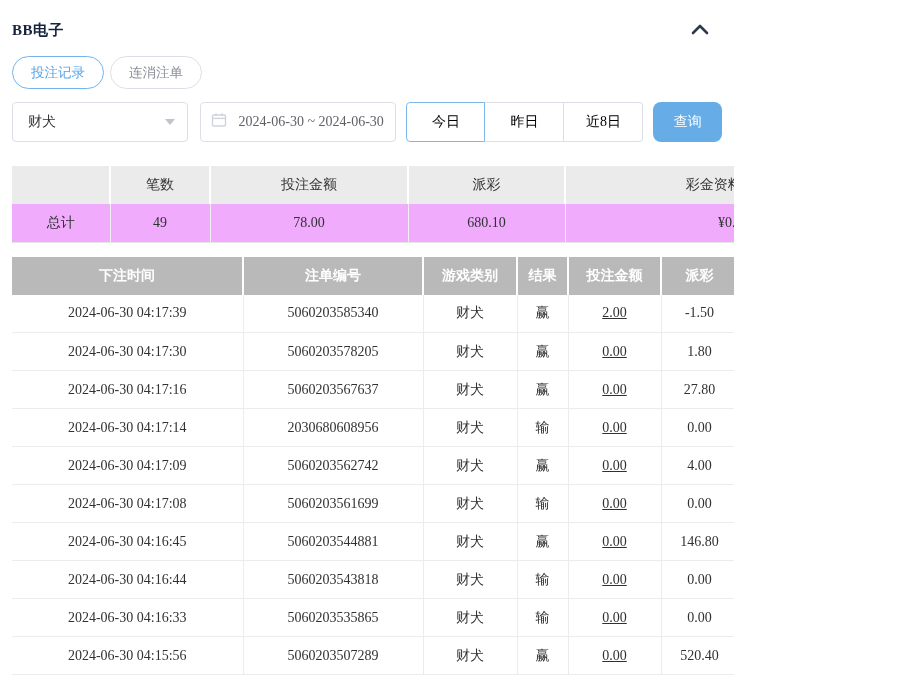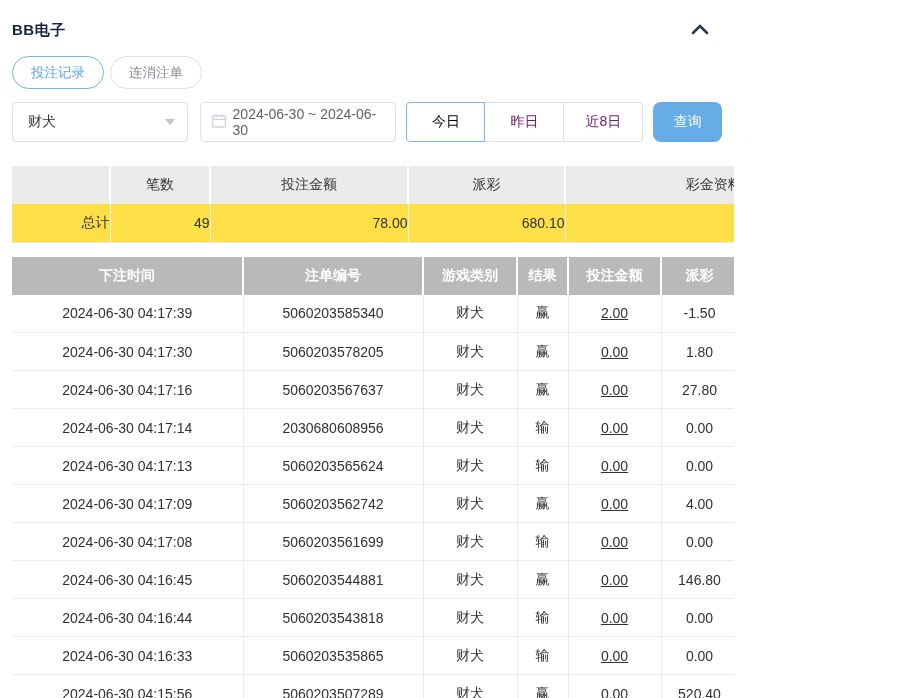--- a/index.html
+++ b/index.html
@@ -1,20 +1,20 @@
 <!DOCTYPE html>
 <html><head>
 <meta charset="utf-8">
 <style>
   * { margin:0; padding:0; box-sizing:border-box; }
   html,body { background:#fff; }
   .page {
     width:734px; height:698px; overflow:hidden; position:relative;
     background:#fff; padding:0 12px;
-    font-family:Liberation Sans, sans-serif;
+    font-family:Liberation Serif, serif;
     color:#303133; font-size:14px;
   }
 
   
   .panel-header { display:flex; justify-content:space-between; align-items:center; padding-top:20px; }
   .panel-title { font-size:15px; font-weight:bold; color:#17233d; letter-spacing:0.5px; }
   .collapse-btn { border:none; background:none; cursor:pointer; padding:2px 4px; margin-right:8px; }
 
   
   .tabs { margin-top:15px; display:flex; gap:6px; }
@@ -28,45 +28,45 @@
   
   .filters { margin-top:13px; display:flex; align-items:center; }
   .select-box {
     width:200px; height:40px; border:1px solid #dcdfe6; border-radius:4px;
     display:flex; align-items:center; justify-content:space-between;
     padding:0 12px 0 15px; cursor:pointer; background:#fff;
   }
   .select-caret { width:0; height:0; border-left:5px solid transparent; border-right:5px solid transparent; border-top:6px solid #c0c4cc; }
   .date-box {
     margin-left:12px; width:226px; height:40px; border:1px solid #dcdfe6; border-radius:4px;
-    display:flex; align-items:center; padding:8px 10px; gap:6px; background:#fff; cursor:pointer;
+    display:flex; align-items:center; padding:8px 10px; gap:12px; background:#fff; cursor:pointer;
     color:#606266;
   }
   .btn-group { margin-left:10px; display:flex; }
   .group-btn {
     width:79px; height:40px; background:#fff; border:1px solid #dcdfe6; border-left-width:0;
-    color:#701a75; font-size:14px; cursor:pointer; font-family:inherit;
+    color:#000000; font-size:14px; cursor:pointer; font-family:inherit;
   }
   .group-btn:first-child { border-left-width:1px; border-radius:4px 0 0 4px; }
   .group-btn:last-child { border-radius:0 4px 4px 0; }
   .group-btn.active { border:1px solid #7cb8ee; color:#000000; position:relative; z-index:1; }
   .search-btn {
     margin-left:10px; width:80px; height:40px; border:none; border-radius:8px;
     background:#66ade8; color:#fff; font-size:14px; cursor:pointer; font-family:inherit;
   }
 
   
   .summary { margin-top:24px; width:890px; border-collapse:collapse; table-layout:fixed; }
   .summary th {
     background:#ebebeb; height:38px; font-weight:normal; color:#333; font-size:14px;
     border-right:2px solid #fff; text-align:center;
   }
   .summary th:last-child { border-right:none; }
   .summary td {
-    height:38px; text-align:right; color:#303133; background:#fde047;
+    height:38px; text-align:center; color:#303133; background:#f0abfc;
     border-right:1px solid #f0f0f0; border-bottom:1px solid #e6e6e6;
   }
   .summary td:last-child { border-right:none; }
   .col-s1{width:98px;} .col-s2{width:100px;} .col-s3{width:198px;} .col-s4{width:157px;} .col-s5{width:337px;}
 
   
   .records { margin-top:14px; width:890px; border-collapse:collapse; table-layout:fixed; }
   .records thead th {
     background:#b9b9b9; color:#fff; height:38px; font-size:14px; font-weight:bold;
     border-right:2px solid #fff; text-align:center;
@@ -206,29 +206,20 @@
         <tr>
           <td>2024-06-30 04:17:14</td>
           <td>2030680608956</td>
           <td>财犬</td>
           <td>输</td>
           <td class="amount-link">0.00</td>
           <td>0.00</td>
           <td></td>
         </tr>
         <tr>
-          <td>2024-06-30 04:17:13</td>
-          <td>5060203565624</td>
-          <td>财犬</td>
-          <td>输</td>
-          <td class="amount-link">0.00</td>
-          <td>0.00</td>
-          <td></td>
-        </tr>
-        <tr>
           <td>2024-06-30 04:17:09</td>
           <td>5060203562742</td>
           <td>财犬</td>
           <td>赢</td>
           <td class="amount-link">0.00</td>
           <td>4.00</td>
           <td></td>
         </tr>
         <tr>
           <td>2024-06-30 04:17:08</td>

